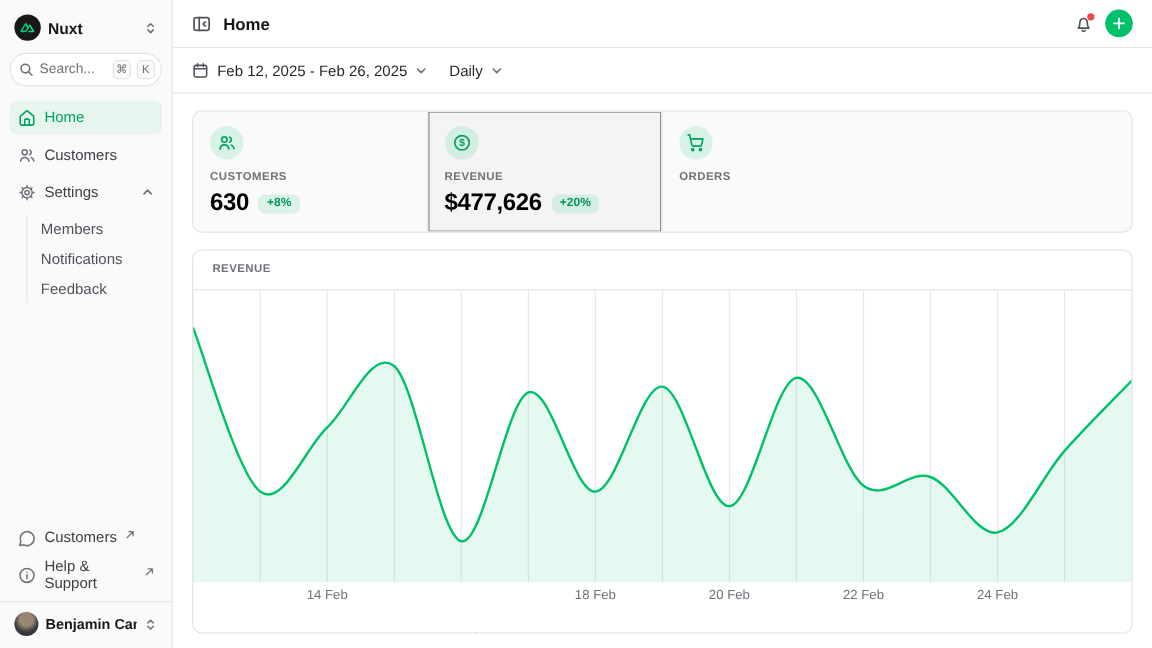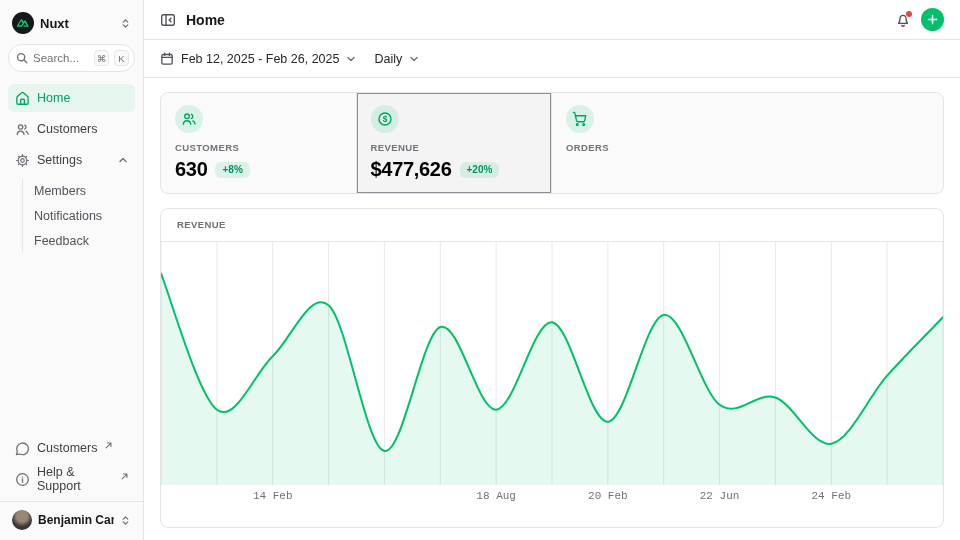--- a/index.html
+++ b/index.html
@@ -78,21 +78,21 @@
 
   
   .chart-card { margin-top:14px; border:1px solid #e4e4e7; border-radius:8px; overflow:hidden;
     background:#fff; }
   .chart-head { padding:10px 16px 11px 16px; border-bottom:1px solid #e4e4e7; }
   .chart-head-label { font-size:9.5px; font-weight:600; letter-spacing:0.4px; color:#71717a;
     text-transform:uppercase; }
   .chart-head-value { font-size:22px; font-weight:700; letter-spacing:-0.4px; margin-top:2px; }
   .plot { position:relative; height:243px; }
   .plot svg { position:absolute; inset:0; width:100%; height:100%; display:block; }
-  .x-labels { position:relative; height:42px;font-family:Liberation Mono, monospace; }
+  .x-labels { position:relative; height:42px; }
   .x-tick { position:absolute; top:5px; transform:translateX(-50%); font-size:11px; color:#71717a;
     white-space:nowrap; }
 </style>
 </head>
 <body>
 
 <div class="app">
 
   <aside class="sidebar">
     <div class="logo-row">
@@ -311,22 +311,22 @@
         <div class="plot">
           <svg preserveAspectRatio="none" viewBox="0 0 782 243">
             <path fill="none" stroke-width="1" d="M0.0 0V243M55.9 0V243M111.7 0V243M167.6 0V243M223.4 0V243M279.3 0V243M335.1 0V243M391.0 0V243M446.9 0V243M502.7 0V243M558.6 0V243M614.4 0V243M670.3 0V243M726.1 0V243M782.0 0V243" stroke="#e8e8ea"></path>
             <path stroke="none" d="M0.0,31.6C9.3,54.3 37.2,153.9 55.9,167.7C74.5,181.4 93.1,131.6 111.7,114.2C130.3,96.8 149.0,47.4 167.6,63.2C186.2,79.0 204.8,205.3 223.4,209.0C242.0,212.6 260.7,91.9 279.3,85.0C297.9,78.2 316.5,168.5 335.1,167.7C353.8,166.9 372.4,78.2 391.0,80.2C409.6,82.2 428.2,181.0 446.9,179.8C465.5,178.6 484.1,75.7 502.7,72.9C521.3,70.1 540.0,149.0 558.6,162.8C577.2,176.6 595.8,149.0 614.4,155.5C633.0,162.0 651.7,205.3 670.3,201.7C688.9,198.0 707.5,154.7 726.1,133.7C744.8,112.6 772.7,85.1 782.0,75.3L782,243L0,243Z" fill="rgba(0,193,106,0.10)"></path>
             <path fill="none" stroke-width="2" stroke-linecap="round" d="M0.0,31.6C9.3,54.3 37.2,153.9 55.9,167.7C74.5,181.4 93.1,131.6 111.7,114.2C130.3,96.8 149.0,47.4 167.6,63.2C186.2,79.0 204.8,205.3 223.4,209.0C242.0,212.6 260.7,91.9 279.3,85.0C297.9,78.2 316.5,168.5 335.1,167.7C353.8,166.9 372.4,78.2 391.0,80.2C409.6,82.2 428.2,181.0 446.9,179.8C465.5,178.6 484.1,75.7 502.7,72.9C521.3,70.1 540.0,149.0 558.6,162.8C577.2,176.6 595.8,149.0 614.4,155.5C633.0,162.0 651.7,205.3 670.3,201.7C688.9,198.0 707.5,154.7 726.1,133.7C744.8,112.6 772.7,85.1 782.0,75.3" stroke="#00c16a"></path>
           </svg>
         </div>
         <div class="x-labels">
             <span class="x-tick" style="left: 14.2857%;">14 Feb</span>
             <span class="x-tick" style="left: 28.5714%; margin-top: 36px;">16 Feb</span>
-            <span class="x-tick" style="left: 42.8571%;">18 Aug</span>
+            <span class="x-tick" style="left: 42.8571%;">18 Feb</span>
             <span class="x-tick" style="left: 57.1429%;">20 Feb</span>
-            <span class="x-tick" style="left: 71.4286%;">22 Jun</span>
+            <span class="x-tick" style="left: 71.4286%;">22 Feb</span>
             <span class="x-tick" style="left: 85.7143%;">24 Feb</span>
           </div>
       </div>
 
     </div>
   </main>
 </div>
 
 </body></html>

